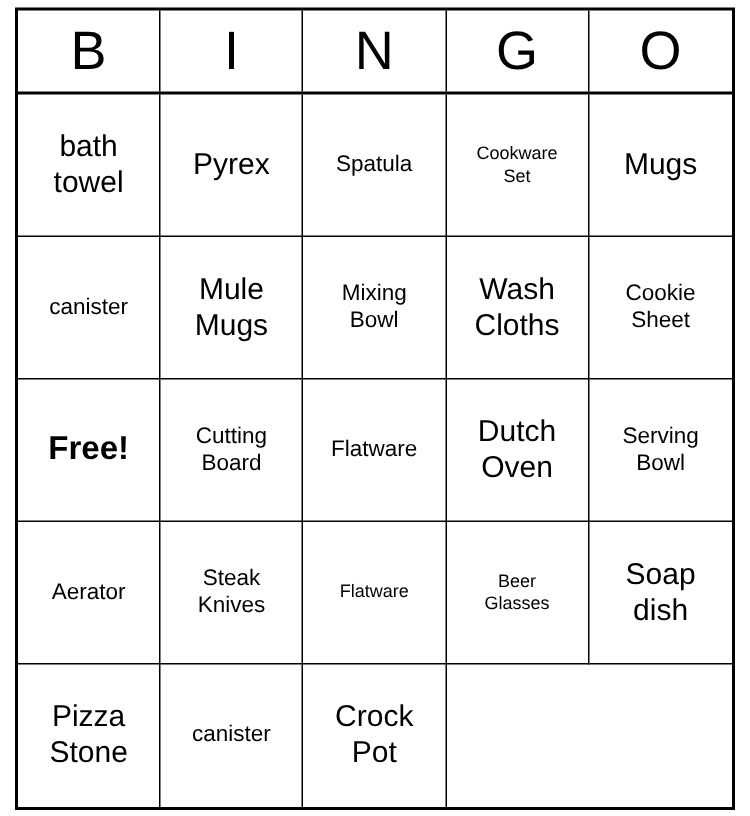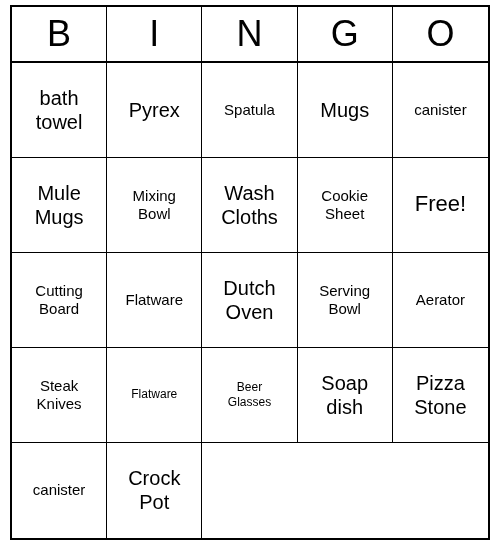--- a/index.html
+++ b/index.html
@@ -74,21 +74,21 @@
     .cell-text.large {
       font-size: 20px;
     }
 
     .cell-text.small {
       font-size: 12px;
     }
 
     .cell-text.free {
       font-size: 22px;
-      font-weight: normal;
+      font-weight: bold;
     }
   </style>
 </head>
 <body>
 
 <div class="bingo-card">
   <div class="bingo-header">
   <div class="bingo-letter">B</div>
       <div class="bingo-letter">I</div>
       <div class="bingo-letter">N</div>
@@ -97,20 +97,23 @@
     </div>
   <div class="bingo-grid">
   <div class="bingo-cell">
         <span class="cell-text large">bath<br>towel</span>
       </div>
       <div class="bingo-cell">
         <span class="cell-text large">Pyrex</span>
       </div>
       <div class="bingo-cell">
         <span class="cell-text">Spatula</span>
+      </div>
+      <div class="bingo-cell">
+        <span class="cell-text small">Cookware<br>Set</span>
       </div>
       <div class="bingo-cell">
         <span class="cell-text large">Mugs</span>
       </div>
       <div class="bingo-cell">
         <span class="cell-text">canister</span>
       </div>
       <div class="bingo-cell">
         <span class="cell-text large">Mule<br>Mugs</span>
       </div>

